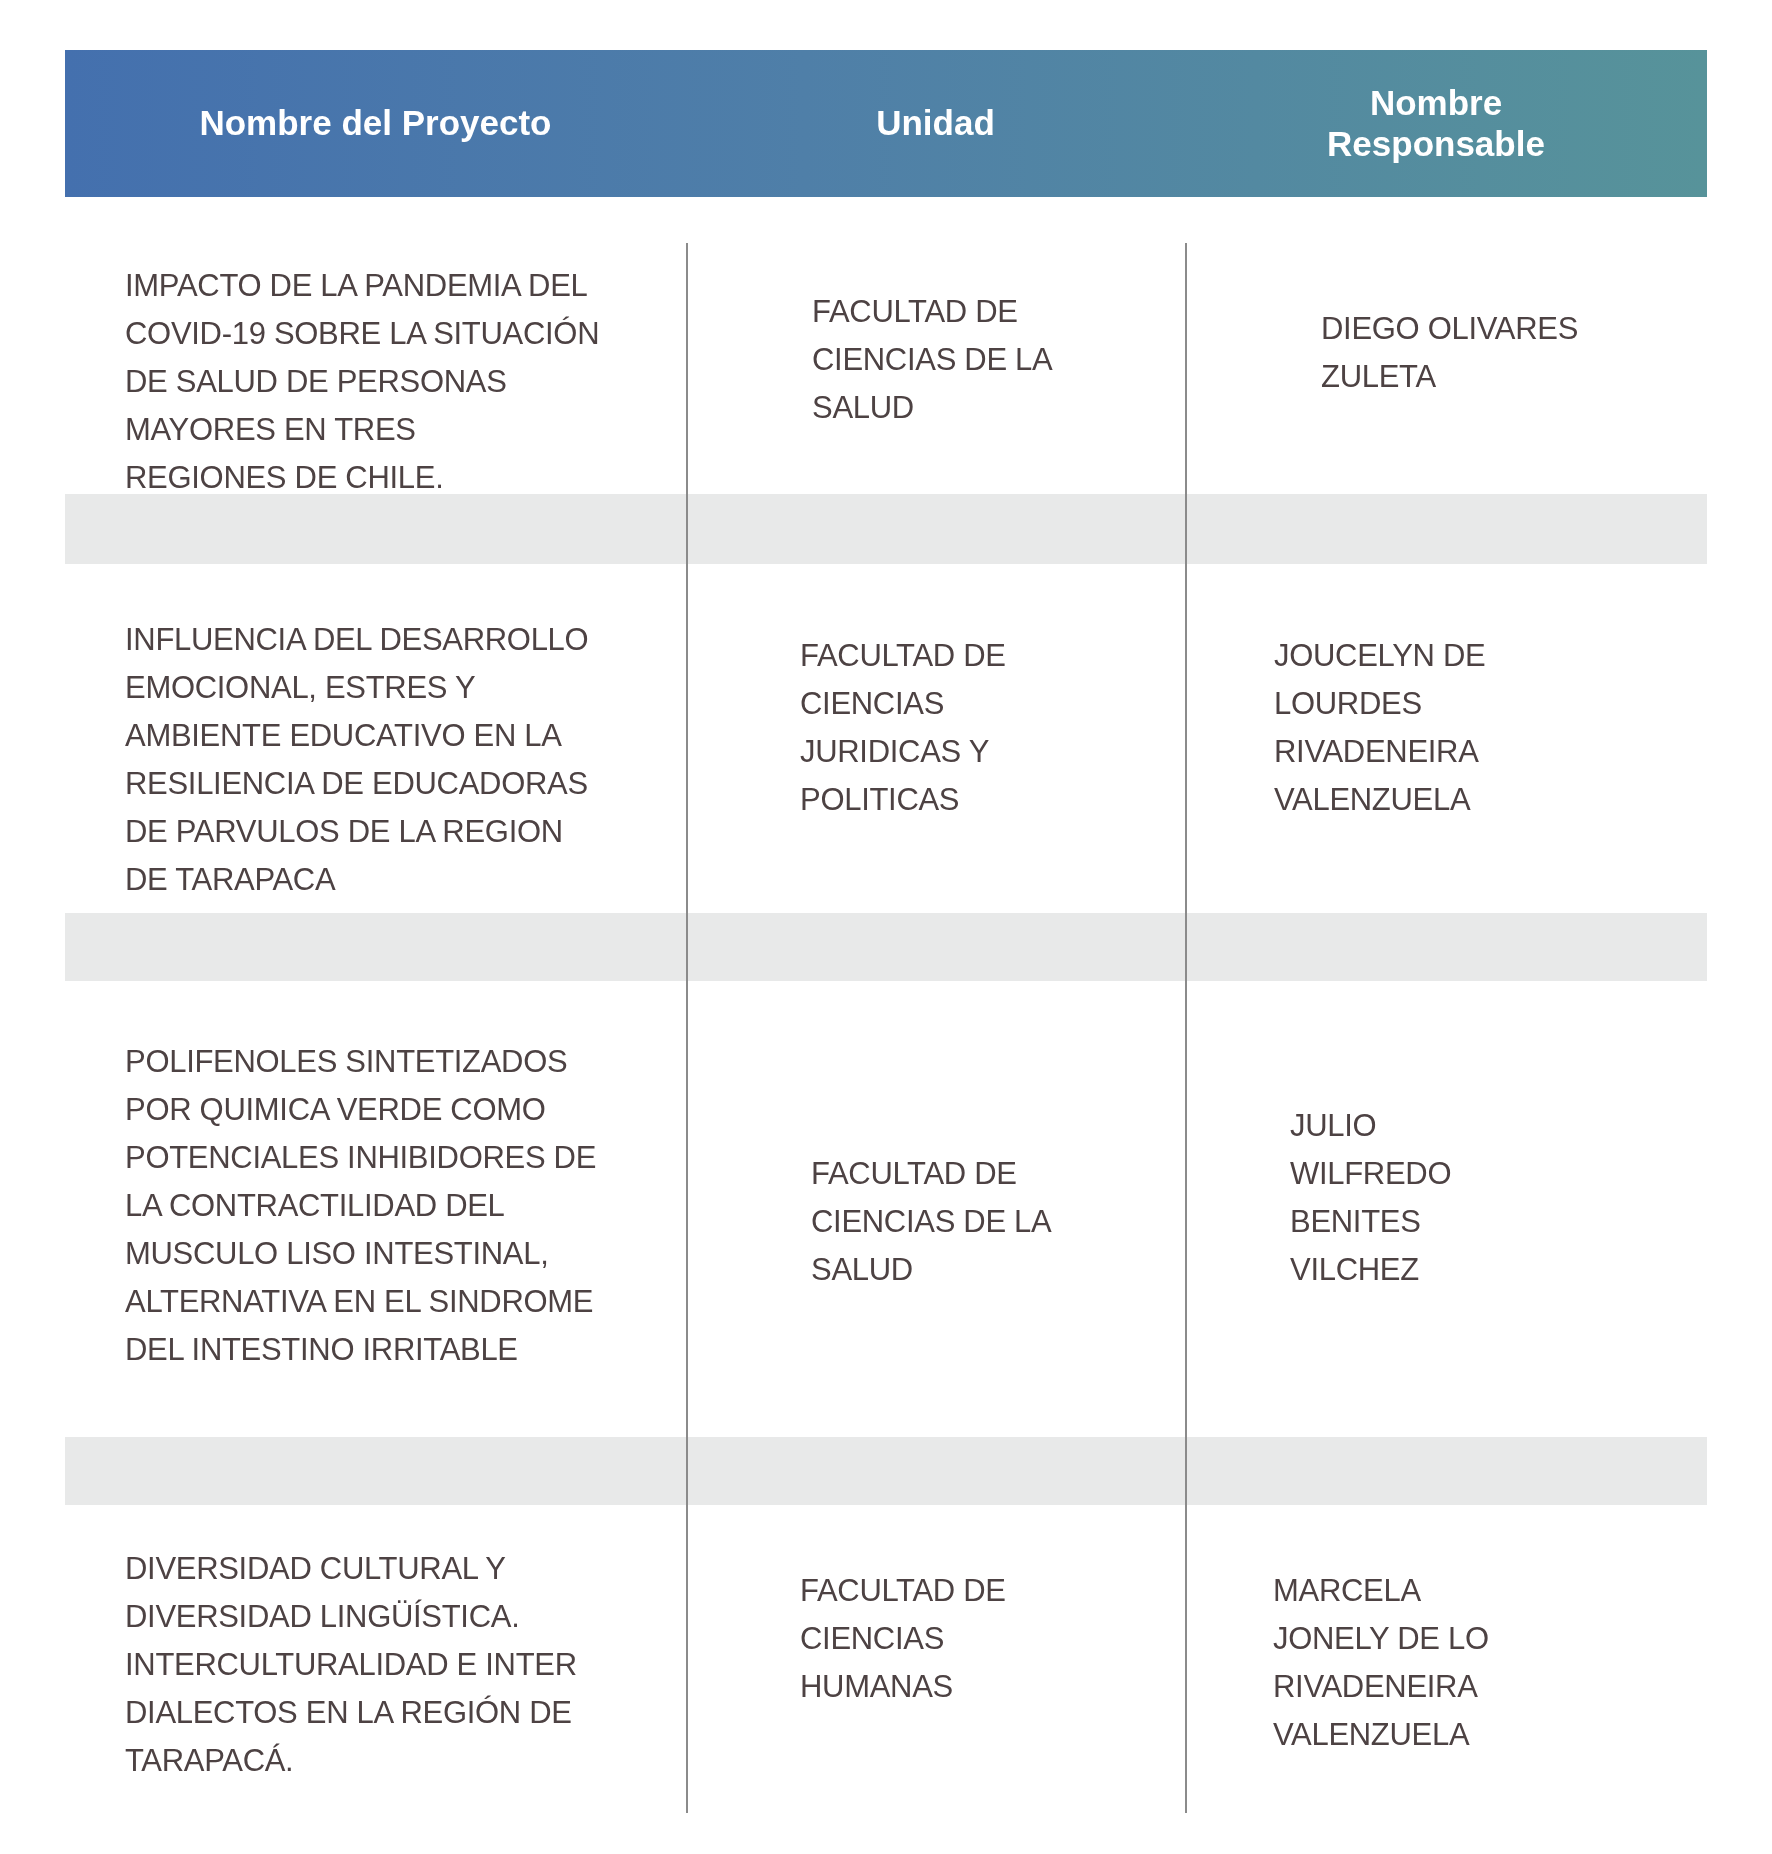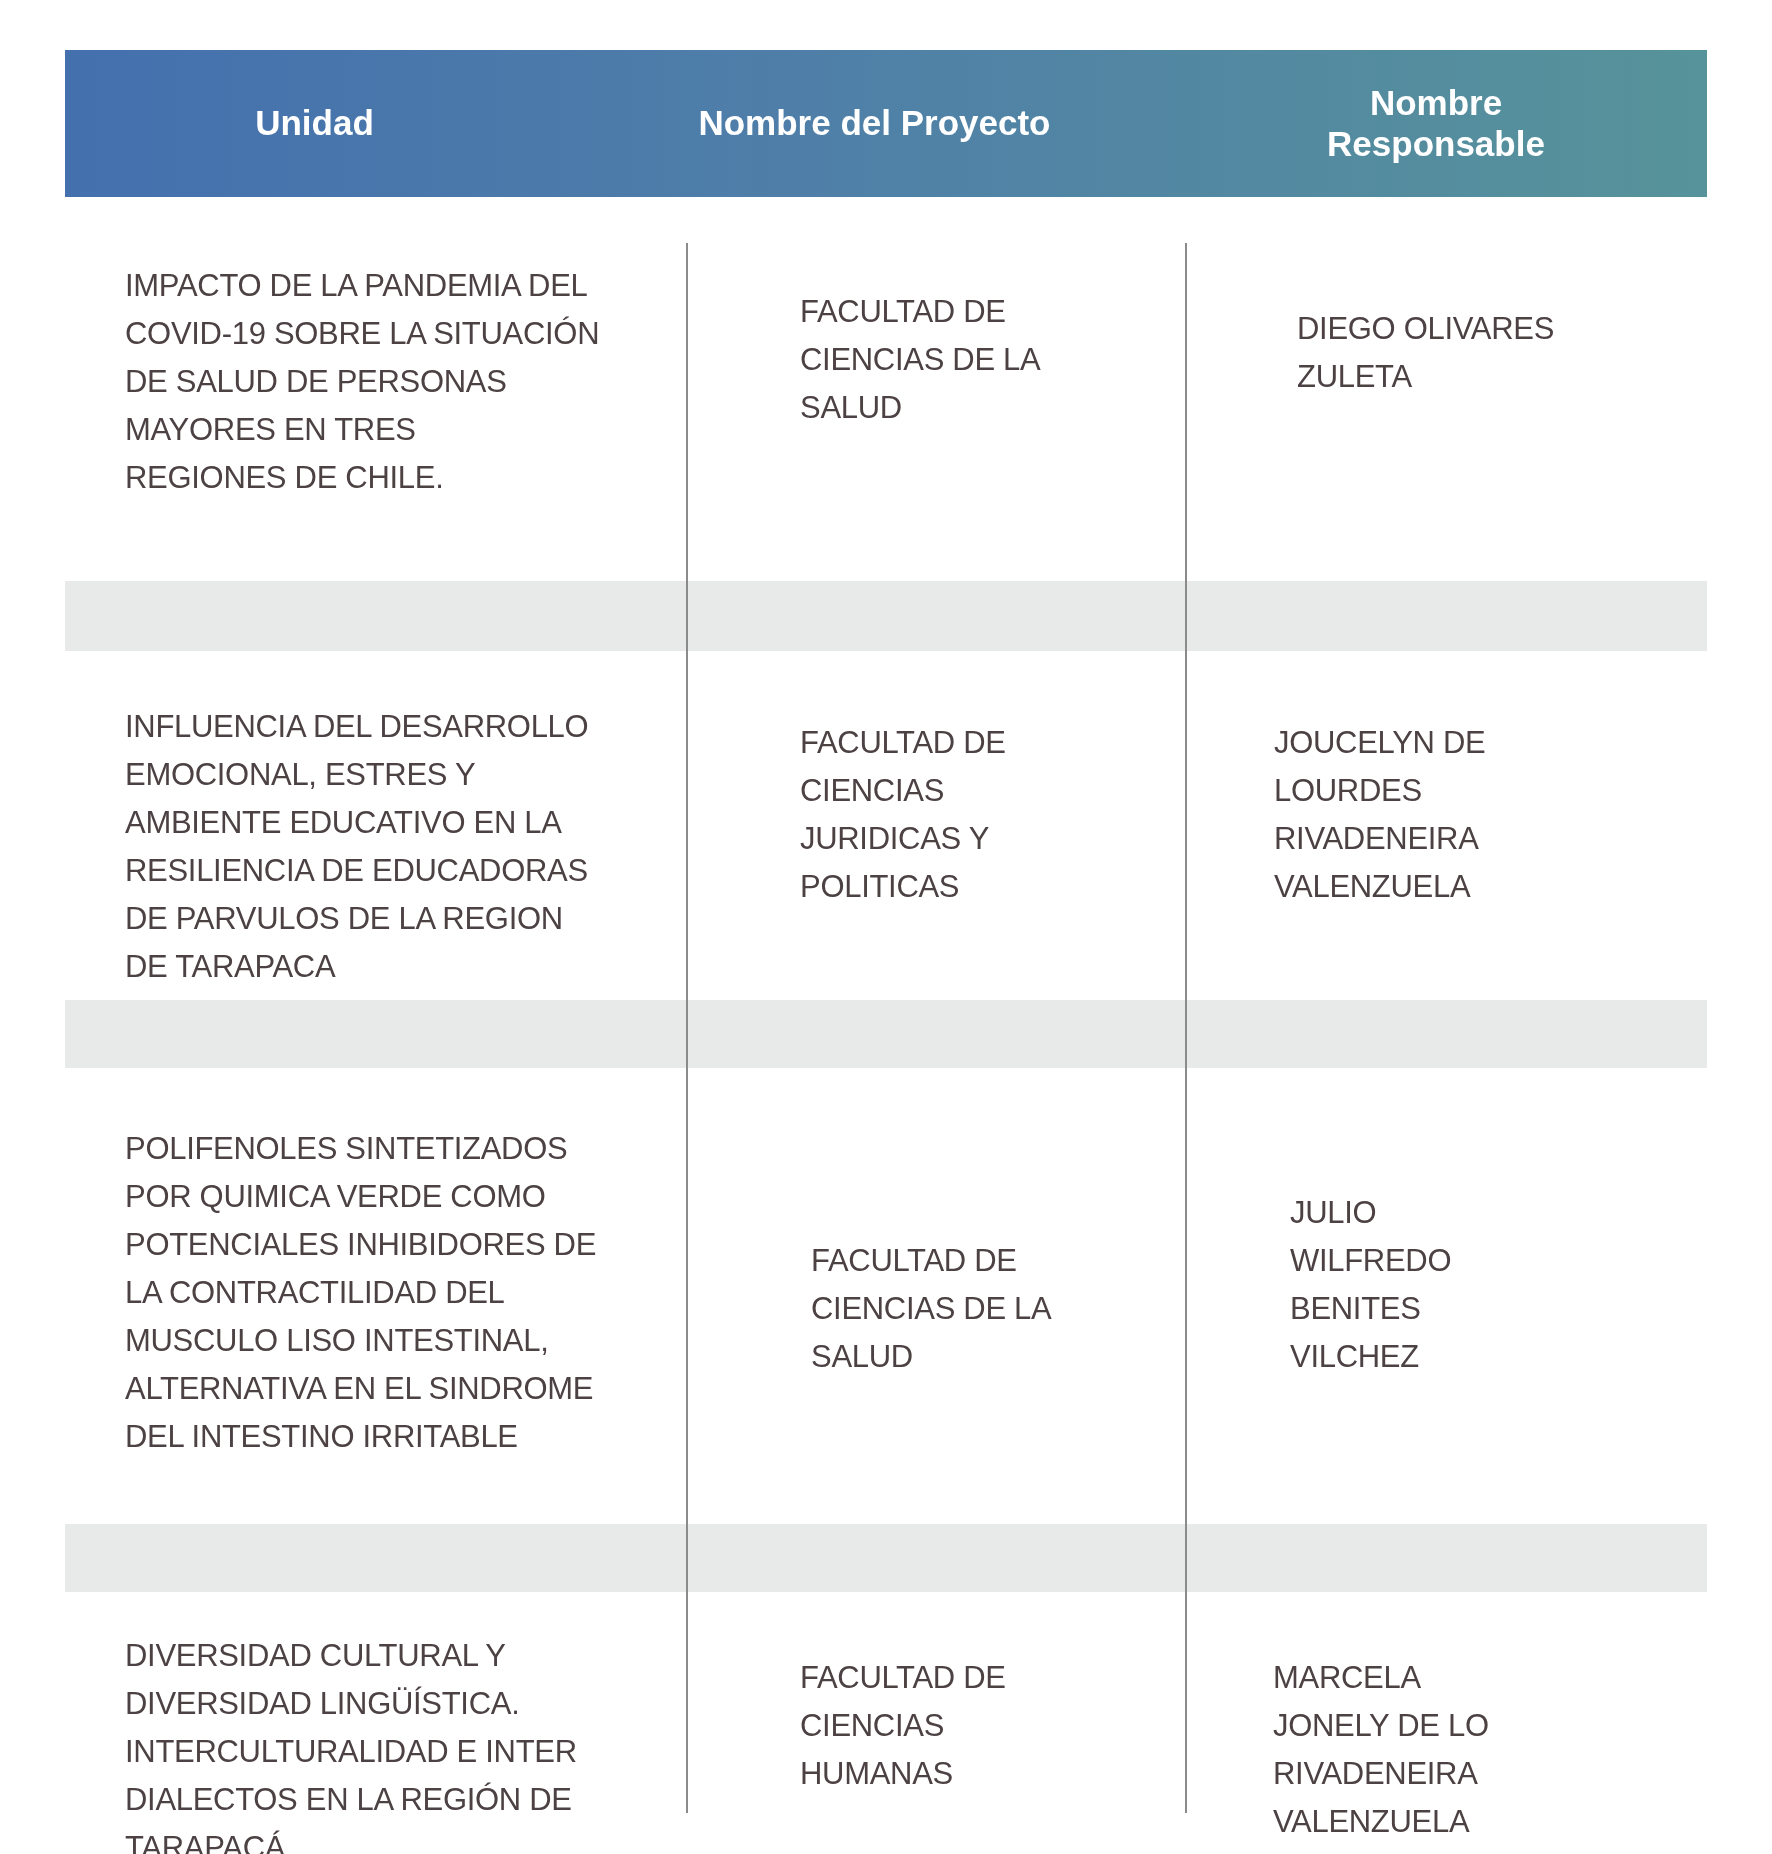--- a/index.html
+++ b/index.html
@@ -61,21 +61,21 @@
   }
   .band {
     width: 100%;
     background: #e8e9e9;
     position: relative;
     z-index: 0;
   }
   .b1 { height: 70px; }
   .b2 { height: 68px; }
   .b3 { height: 68px; }
-  .r1 { height: 384px; }
+  .r1 { height: 297px; gap: 12px; }
   .r2 { height: 349px; }
   .r3 { height: 456px; }
   .r4 { height: 340px; }
   .cell {
     box-sizing: border-box;
     color: #4d4243;
     font-size: 31px;
     line-height: 48px;
     letter-spacing: -0.3px;
     white-space: pre-line;
@@ -97,25 +97,25 @@
   .r4 .unit    { padding: 62px 20px 0 114px; }
   .r4 .resp    { padding: 62px 20px 0 88px; }
 </style>
 </head>
 <body>
 
 <div class="page">
   <div class="tablewrap">
 
     <div class="thead">
+      <div class="th th1">
+        <span>Nombre del Proyecto</span>
+      </div>
       <div class="th th2">
         <span>Unidad</span>
-      </div>
-      <div class="th th1">
-        <span>Nombre del Proyecto</span>
       </div>
       <div class="th th3">
         <span>Nombre Responsable</span>
       </div>
     </div>
 
     <div class="tbody">
       <div class="vline vline1"></div>
       <div class="vline vline2"></div>
 

